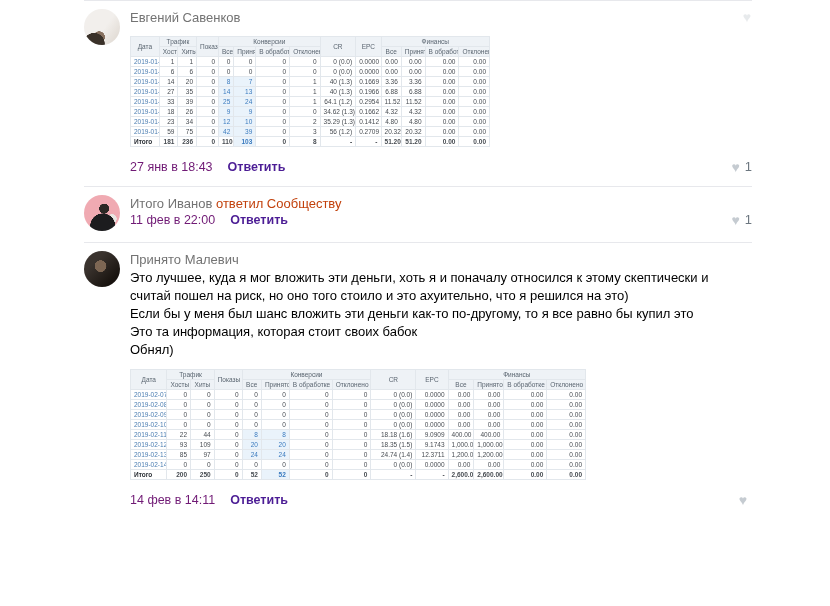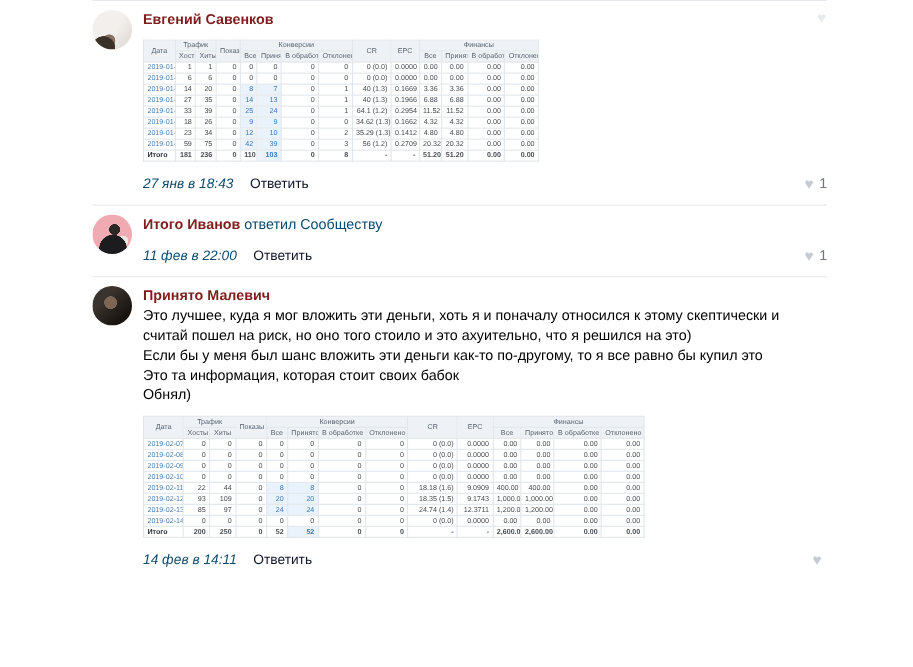--- a/index.html
+++ b/index.html
@@ -32,23 +32,23 @@
       #f0aab2;
   }
   .avatar-3 {
     background:
       radial-gradient(circle at 46% 42%, #7d6653 0 20%, transparent 21%),
       linear-gradient(135deg,#3a332e 30%, #18130f 80%);
   }
   .comment-body { flex:1; min-width:0; padding-top:2px; }
   .author-row { line-height:17px; font-size:13px; }
   .author-link {
-    color:#7f1d1d; font-weight:bold; text-decoration:none; cursor:pointer;
-  }
-  .reply-context { color:#0c4a6e; }
+    color:#737373; font-weight:normal; text-decoration:none; cursor:pointer;
+  }
+  .reply-context { color:#c2410c; }
   .comment-text {
     font-size:13px; line-height:18px; color:#000;
     white-space:pre-line; margin-top:1px;
   }
   .table-attach { margin-top:10px; cursor:pointer; }
   .stat-table {
     border-collapse:collapse; table-layout:fixed; background:#fff;
     font-size:6.5px; line-height:7px; color:#474c52;
     border:1px solid #dfe4e9;
   }
@@ -61,26 +61,26 @@
   .stat-table th {
     background:#eef2f6; color:#5a6570; font-weight:normal; text-align:center;
   }
   .stat-table td { text-align:right; }
   .stat-table td.td-date { text-align:left; color:#4a7db1; }
   .stat-table td.td-label { text-align:left; color:#2c3137; font-weight:bold; }
   .stat-table td.td-blue { color:#3b7bbf; background:#eaf3fb; }
   .stat-table tr.row-total td { font-weight:bold; border-top:1px solid #c3cad1; }
   .comment-footer {
     display:flex; align-items:center; font-size:12.5px; color:#939699;
-    margin-top:12px; line-height:16px;
+    margin-top:0; line-height:16px;
   }
   .comment-footer.after-table { margin-top:12px; }
-  .timestamp { color:#0c4a6e; cursor:pointer;font-style:italic; }
+  .timestamp { color:#701a75; cursor:pointer; }
   .reply-link {
-    color:#0f172a; margin-left:15px; cursor:pointer; text-decoration:none;
+    color:#4c1d95; margin-left:15px; cursor:pointer; text-decoration:none;font-weight:bold;
   }
   .like { margin-left:auto; display:flex; align-items:center; gap:5px;
     cursor:pointer; }
   .heart { font-size:14px; color:#c5cbd1; line-height:14px; }
   .like-count { font-size:13px; color:#6d7780; font-weight:500; }
   .hover-like {
     position:absolute; top:7px; right:1px; opacity:.4; cursor:pointer;
   }
 </style>
 </head>

